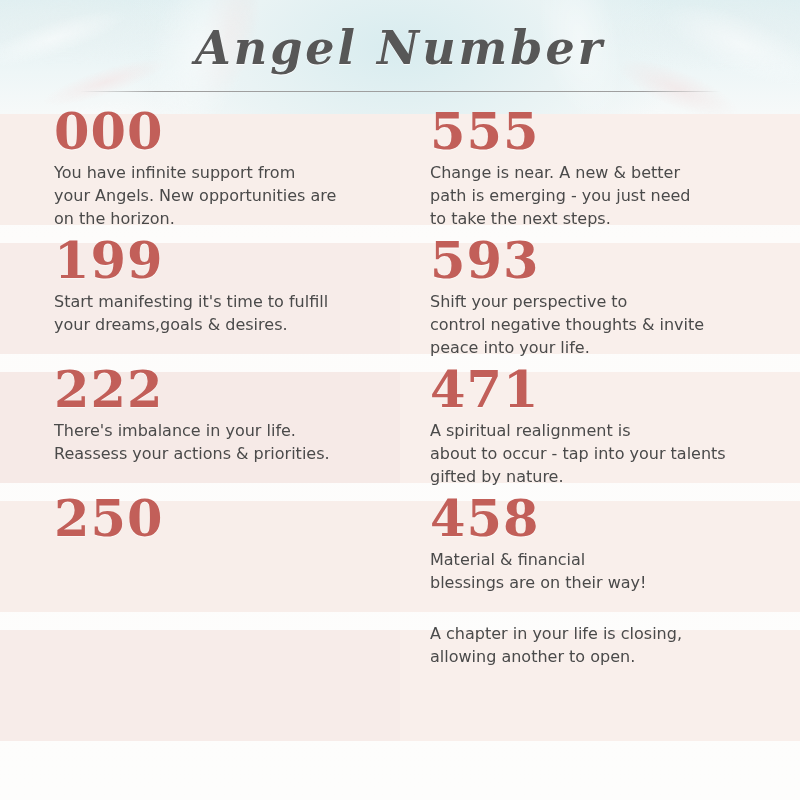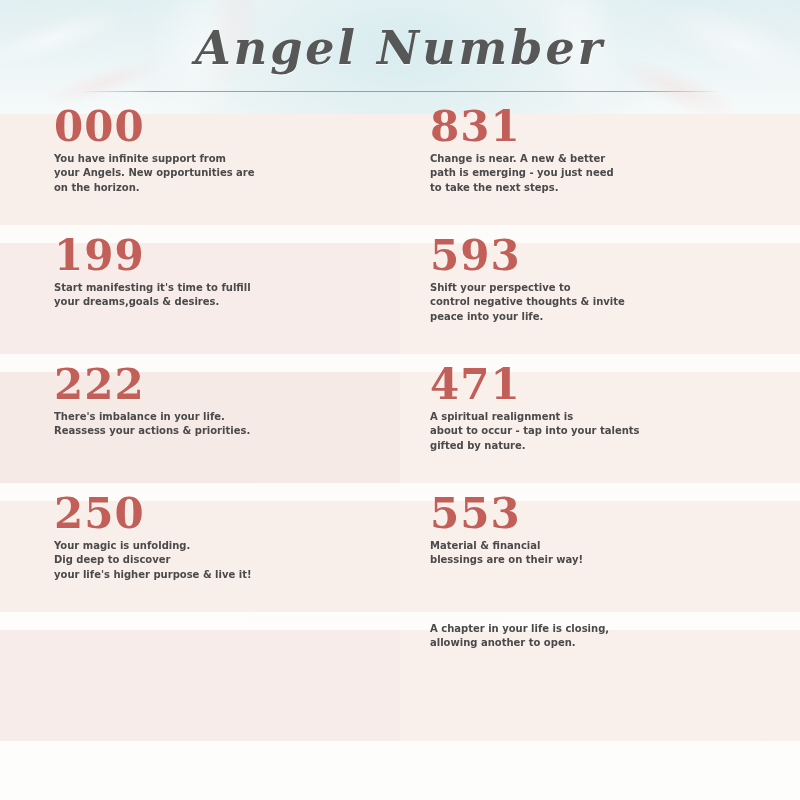--- a/index.html
+++ b/index.html
@@ -117,34 +117,33 @@
     position: relative;
     z-index: 2;
     padding-left: 54px;
     padding-right: 12px;
   }
   .cell.right .cell-inner { padding-left: 30px; }
 
   .num {
     font-family: "DejaVu Serif", "Liberation Serif", serif;
     font-weight: bold;
-    font-size: 42px;
+    font-size: 51px;
     line-height: 1.0;
     color: #c25f59;
     letter-spacing: 1px;
     margin-bottom: 4px;
     text-shadow: 0 1px 0 rgba(255,255,255,.55);
   }
   .desc {
     font-family: "DejaVu Sans", "Liberation Sans", sans-serif;
-    font-size: 10px;
+    font-size: 16px;
     line-height: 1.45;
     color: #4a4a4a;
     white-space: pre-line;
-    font-weight: bold;
   }
 
   
   .cell.right { }
 </style>
 </head>
 <body>
 
 <div id="page">
 
@@ -166,21 +165,21 @@
       <div class="cell-inner">
         <div class="num">000</div>
         <div class="desc">You have infinite support from
 your Angels. New opportunities are
 on the horizon.</div>
       </div>
     </div>
     <div class="cell right">
       <div class="band"></div>
       <div class="cell-inner">
-        <div class="num">831</div>
+        <div class="num">555</div>
         <div class="desc">Change is near. A new &amp; better
 path is emerging - you just need
 to take the next steps.</div>
       </div>
     </div>
 
     <div class="cell left tint-b">
       <div class="band"></div>
       <div class="cell-inner">
         <div class="num">199</div>
@@ -213,29 +212,26 @@
         <div class="desc">A spiritual realignment is
 about to occur - tap into your talents
 gifted by nature.</div>
       </div>
     </div>
 
     <div class="cell left">
       <div class="band"></div>
       <div class="cell-inner">
         <div class="num">250</div>
-        <div class="desc">Your magic is unfolding.
-Dig deep to discover
-your life's higher purpose &amp; live it!</div>
       </div>
     </div>
     <div class="cell right">
       <div class="band"></div>
       <div class="cell-inner">
-        <div class="num">553</div>
+        <div class="num">458</div>
         <div class="desc">Material &amp; financial
 blessings are on their way!</div>
       </div>
     </div>
 
     <div class="cell left tint-b">
       <div class="band"></div>
     </div>
     <div class="cell right tint-b">
       <div class="band"></div>

